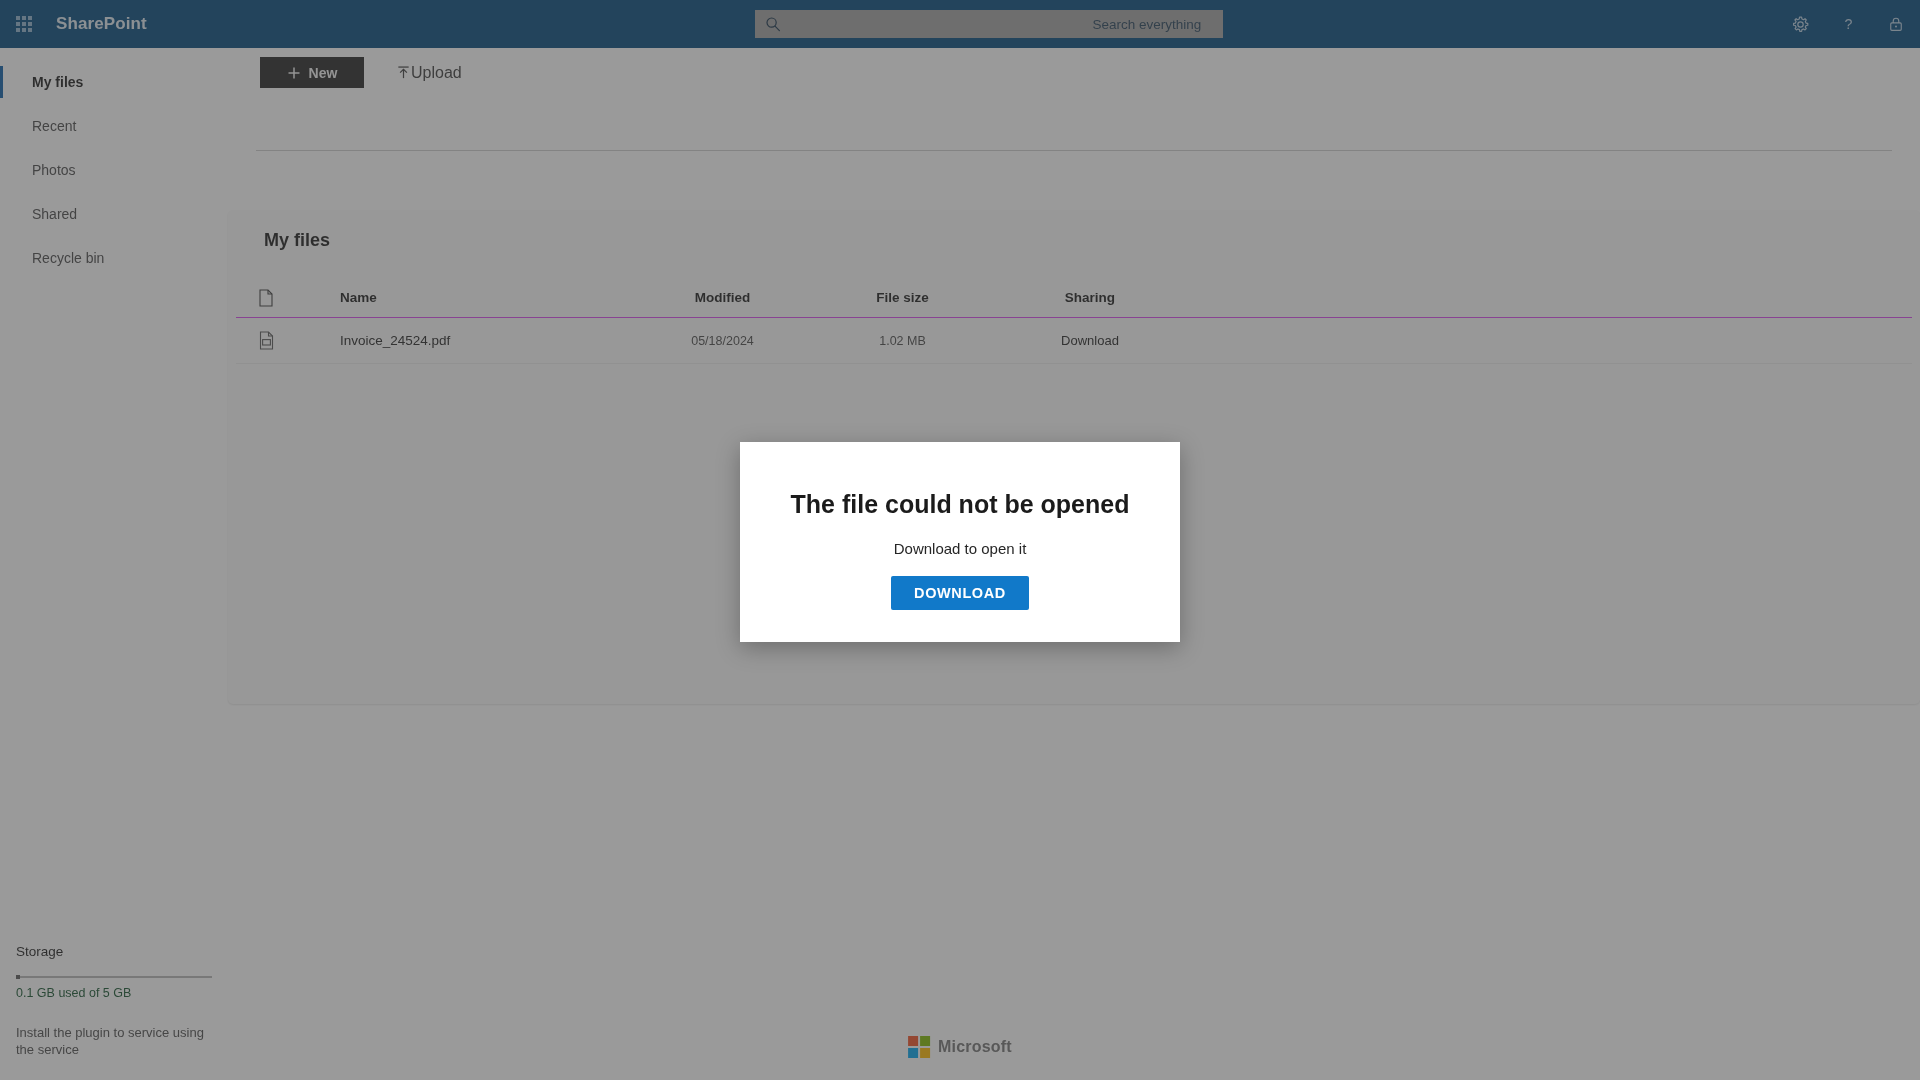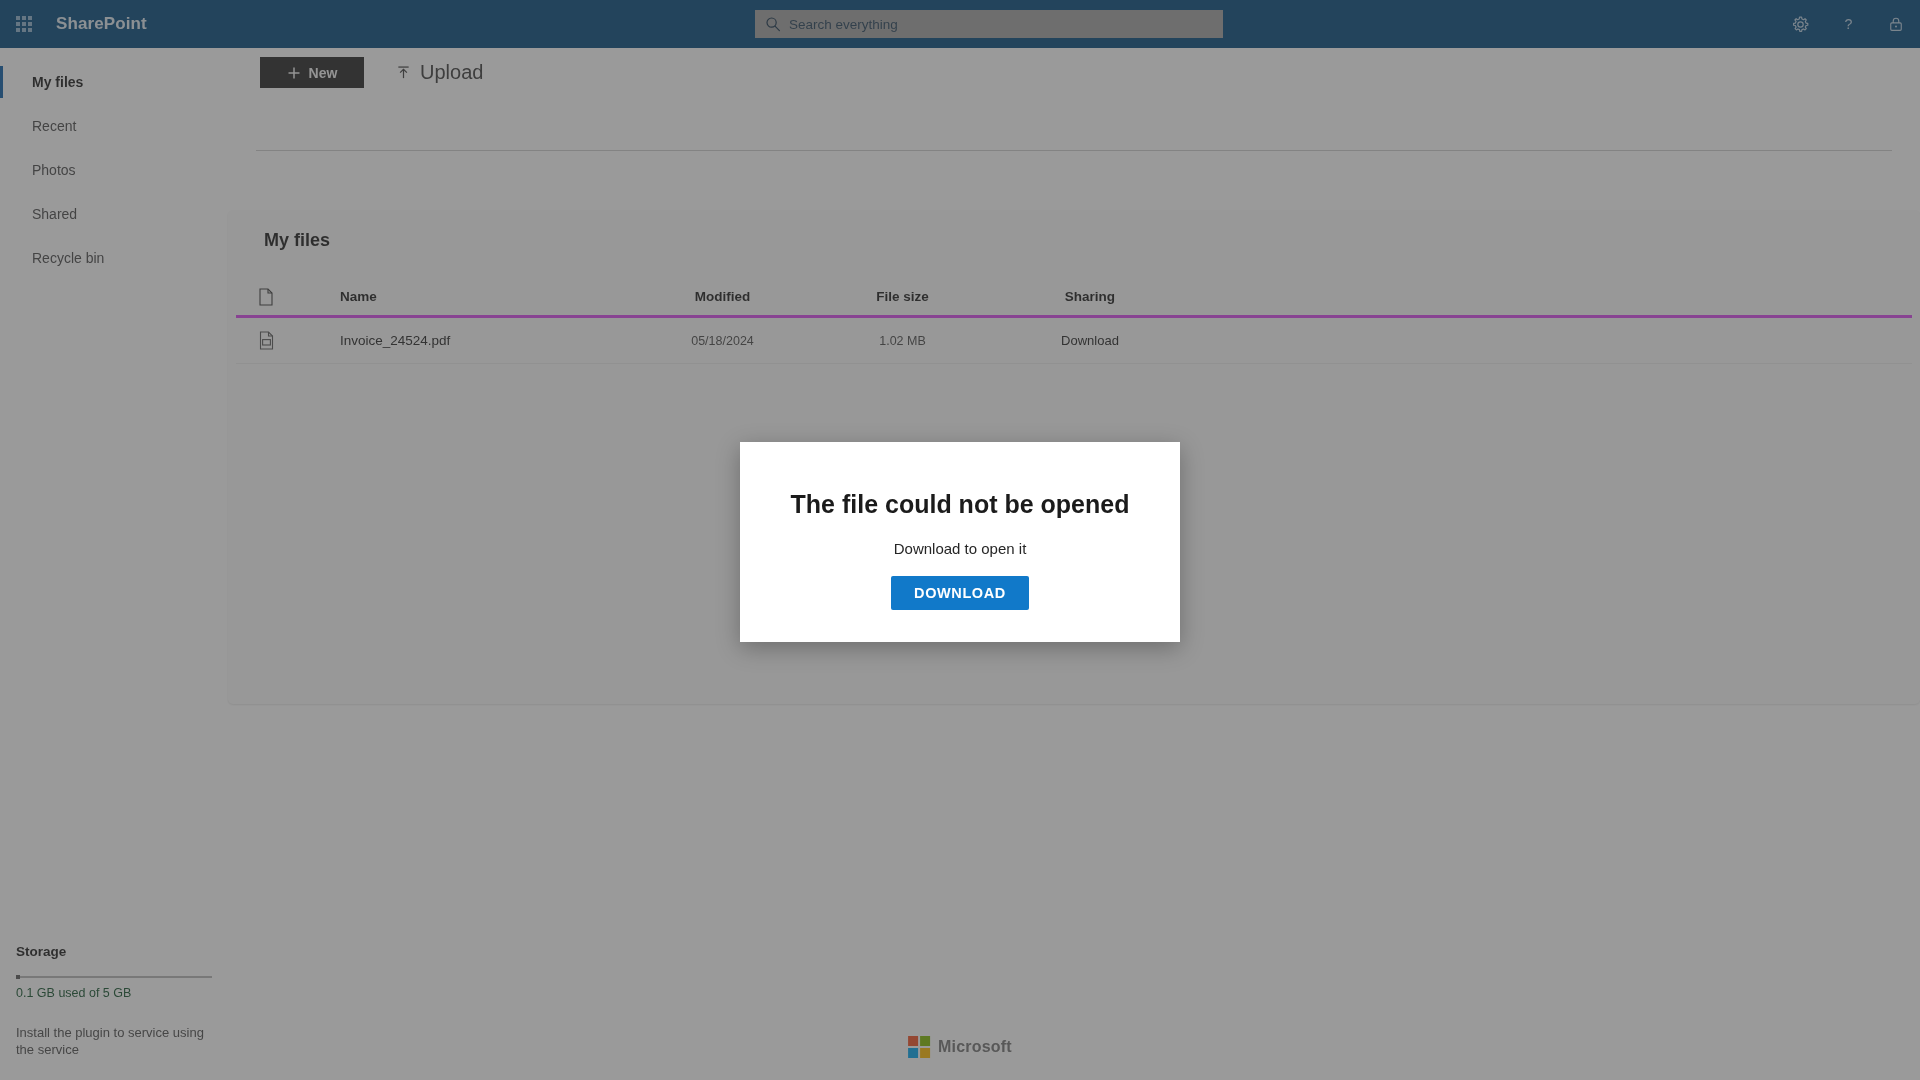--- a/index.html
+++ b/index.html
@@ -45,20 +45,21 @@
     display: flex; align-items: center;
     padding-left: 10px;
     cursor: text;
   }
   .search-icon { width: 16px; height: 16px; flex: 0 0 16px; margin-right: 8px; }
   .search-input {
     border: none; outline: none; background: transparent;
     font-size: 13.5px; color: #16324a;
     font-family: "Liberation Sans", sans-serif;
     width: 90%;
+    text-align: right;
   }
   .search-input::placeholder { color: #1d3b55; opacity: .95; }
   .header-right {
     position: absolute; right: 0; top: 0; height: 48px;
     display: flex; align-items: center;
   }
   .hdr-icon {
     width: 48px; height: 48px;
     display: flex; align-items: center; justify-content: center;
     cursor: pointer;
@@ -89,21 +90,21 @@
   .nav-item.active::before {
     content: ""; position: absolute; left: 0; top: 6px;
     width: 3px; height: 32px; background: #0b5ea8;
   }
 
   
   .storage {
     position: absolute; left: 0; bottom: 22px;
     width: 228px; padding: 0 16px;
   }
-  .storage-title { font-size: 13.5px; font-weight: 700; color: #1b1b1b; }
+  .storage-title { font-size: 13.5px; font-weight: 400; color: #1b1b1b; }
   .storage-bar {
     margin-top: 17px; position: relative;
     width: 196px; height: 2px; background: #b8b8b8;
   }
   .storage-bar .fill { position: absolute; left: 0; top: -1px; height: 4px; width: 4px; background: #5a5a5a; }
   .storage-text { margin-top: 8px; font-size: 12.5px; color: #14532d; }
   .storage-note { margin-top: 24px; font-size: 13px; color: #4d4d4d; line-height: 17px; }
 
   
   .toolbar {
@@ -116,22 +117,22 @@
     height: 31px; min-width: 104px;
     background: #242424; color: #f2f2f2;
     font-size: 14px; font-weight: 600;
     display: flex; align-items: center; justify-content: center;
     gap: 8px; cursor: pointer; border: none;
     font-family: "Liberation Sans", sans-serif;
     padding: 0 16px;
   }
   .btn-upload {
     margin-left: 22px; height: 31px;
-    display: flex; align-items: center; gap: 9px;
-    font-size: 20px; color: #3c3c3c; cursor: pointer;
+    display: flex; align-items: center; 
+    font-size: 16px; color: #3c3c3c; cursor: pointer;
     padding: 0 10px; background: transparent; border: none;
     font-family: "Liberation Sans", sans-serif;
   }
   .toolbar-divider {
     position: absolute; left: 256px; top: 102px;
     width: 1636px; height: 1px; background: #cfcfcf;
   }
 
   
   .content-card {
@@ -142,21 +143,21 @@
     box-shadow: 0 1px 2px rgba(0,0,0,.10);
   }
   .card-title {
     position: absolute; left: 36px; top: 20px;
     font-size: 18px; font-weight: 700; color: #1b1b1b;
   }
   .table { position: absolute; left: 8px; top: 68px; width: 1676px; }
   .row {
     display: flex; align-items: center;
     height: 46px; padding: 0 0 0 12px;
-    border-bottom: 3px solid #d946ef;
+    border-bottom: 1px solid #d946ef;
   }
   .row.header-row { height: 40px; }
   .row.data-row { height: 46px; cursor: pointer; border-bottom: 1px solid #ececec; }
   .c-icon { width: 92px; display: flex; align-items: center; padding-left: 10px; }
   .c-name { width: 290px; font-size: 13.5px; color: #242424; }
   .c-mod  { width: 185px; text-align: center; font-size: 12.5px; color: #4a4a4a; }
   .c-size { width: 175px; text-align: center; font-size: 12.5px; color: #4a4a4a; }
   .c-share{ width: 200px; text-align: center; font-size: 13px; color: #242424; }
   .header-row .c-name, .header-row .c-mod, .header-row .c-size, .header-row .c-share {
     font-size: 13.5px; font-weight: 700; color: #1b1b1b;

